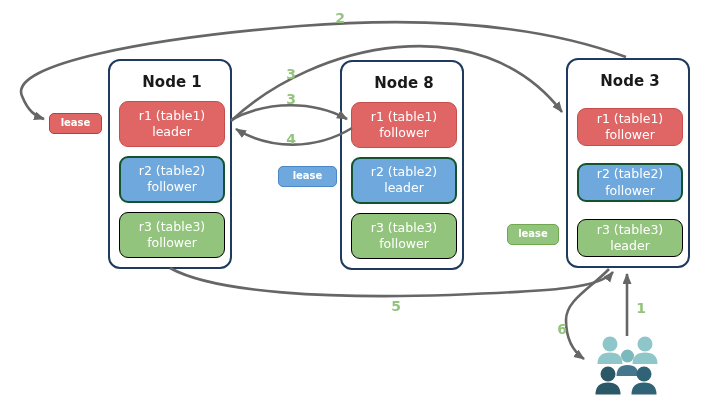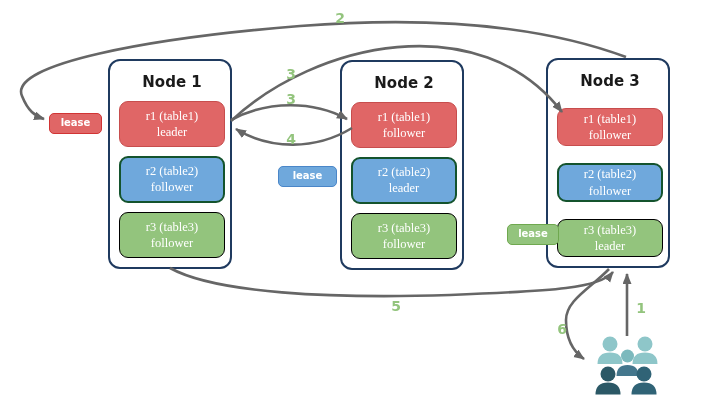--- a/index.html
+++ b/index.html
@@ -5,21 +5,21 @@
   html,body{margin:0;padding:0;background:#ffffff;}
   .stage{position:relative;width:704px;height:405px;background:#fff;overflow:hidden;
          font-family:"DejaVu Sans","Liberation Sans",sans-serif;}
   .overlay{position:absolute;left:0;top:0;width:704px;height:405px;z-index:3;pointer-events:none;}
   .node{position:absolute;width:124px;height:210px;box-sizing:border-box;background:#fff;
         border:2px solid #1f3a5f;border-radius:12px;padding:7px 5px 0 9px;
         display:flex;flex-direction:column;z-index:2;}
   .node-title{text-align:center;font-weight:bold;font-size:15px;color:#1a1a1a;margin:5px 0 10px 0;}
   .replica{height:58px;border-radius:9px;display:flex;flex-direction:column;align-items:center;
            justify-content:center;color:#fff;font-size:12.5px;line-height:1.3;margin-bottom:9px;
-           box-sizing:border-box;font-family:Liberation Serif, serif;}
+           box-sizing:border-box;}
   .replica.red{background:#e06666;border:1px solid #c74d4d;}
   .replica.blue{background:#6fa8dc;border:2px solid #14532d;}
   .replica.green{background:#93c47d;border:1px solid #000000;}
   .lease{position:absolute;box-sizing:border-box;color:#fff;font-size:10px;text-align:center;
          border-radius:5px;height:21px;line-height:18px;z-index:2;font-weight:bold;}
   .lease.red{left:49px;top:113px;width:53px;background:#e06666;border:1.5px solid #d13434;}
   .lease.blue{left:278px;top:166px;width:59px;background:#6fa8dc;border:1.5px solid #4a86c8;}
   .lease.green{left:507px;top:224px;width:52px;background:#93c47d;border:1.5px solid #6fa84f;}
   .step{position:absolute;transform:translate(-50%,-50%);color:#93c47d;font-weight:bold;
         font-size:14px;z-index:4;}
@@ -40,36 +40,36 @@
       <span>r2 (table2)</span>
       <span>follower</span>
     </div>
     <div class="replica green">
       <span>r3 (table3)</span>
       <span>follower</span>
     </div>
   </div>
 
   <div class="node" style="left:340px;top:60px;">
-    <div class="node-title">Node 2</div>
+    <div class="node-title">Node 8</div>
     <div class="replica red">
       <span>r1 (table1)</span>
       <span>follower</span>
     </div>
     <div class="replica blue">
       <span>r2 (table2)</span>
       <span>leader</span>
     </div>
     <div class="replica green">
       <span>r3 (table3)</span>
       <span>follower</span>
     </div>
   </div>
 
-  <div class="node" style="left:546px;top:58px;gap:8px;">
+  <div class="node" style="left:566px;top:58px;gap:8px;">
     <div class="node-title">Node 3</div>
     <div class="replica red">
       <span>r1 (table1)</span>
       <span>follower</span>
     </div>
     <div class="replica blue">
       <span>r2 (table2)</span>
       <span>follower</span>
     </div>
     <div class="replica green">

